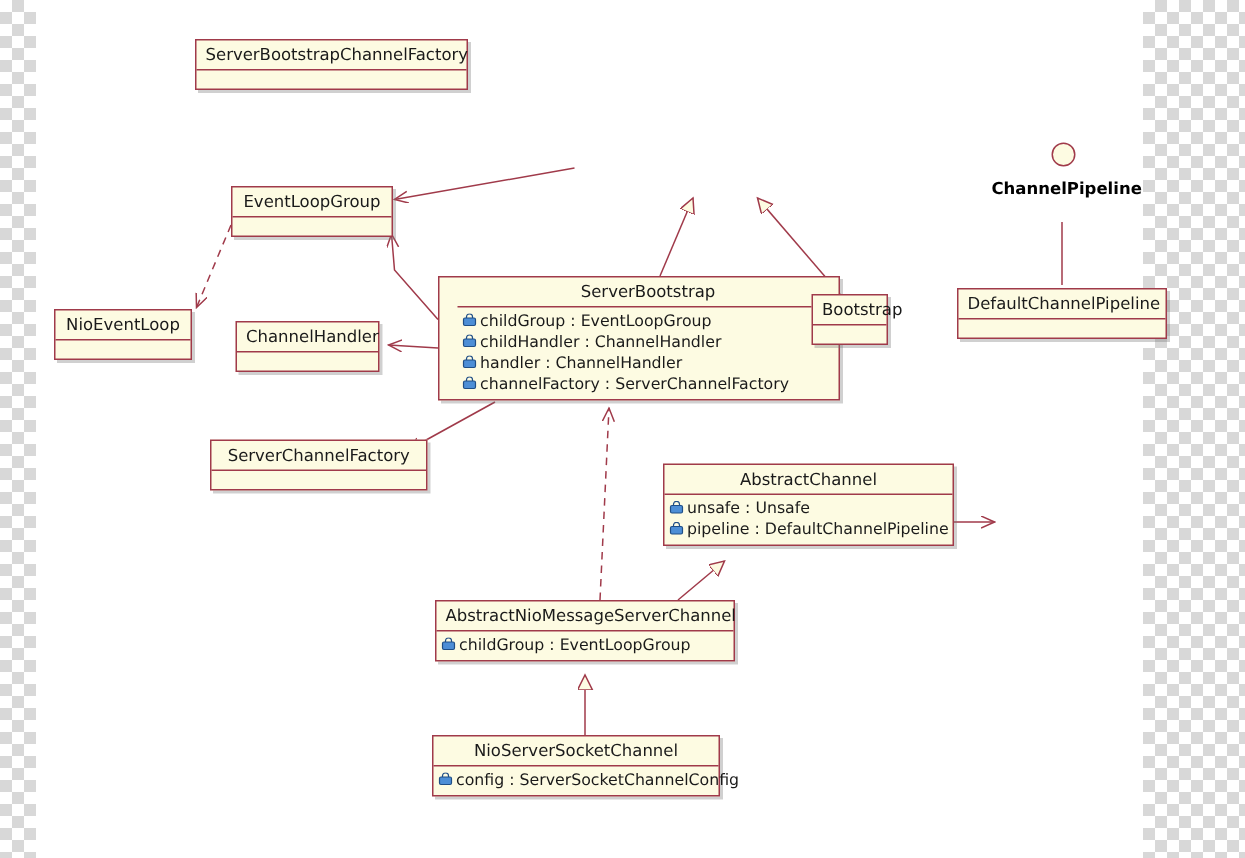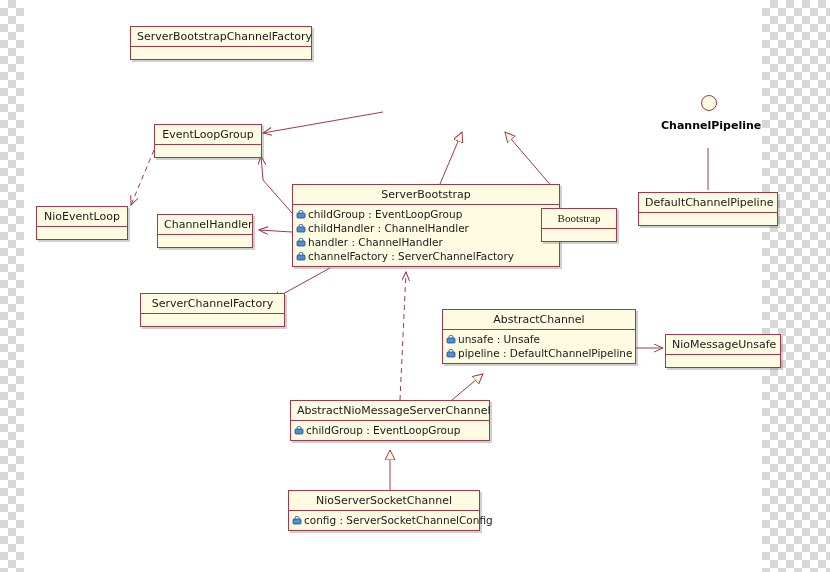--- a/index.html
+++ b/index.html
@@ -165,21 +165,21 @@
   <div class="uml-class" style="left:36px; top:206px; width:92px;">
     <div class="uml-title">NioEventLoop</div>
     <div class="uml-attrs empty"></div>
   </div>
 
   <div class="uml-class" style="left:157px; top:214px; width:96px;">
     <div class="uml-title">ChannelHandler</div>
     <div class="uml-attrs empty"></div>
   </div>
 
-  <div class="uml-class" style="left:292px; top:184px; width:268px;">
+  <div class="uml-class" style="left:292px; top:184px; width:268px;padding-left:12px;">
     <div class="uml-title">ServerBootstrap</div>
     <div class="uml-attrs">
       <div class="uml-attr">
         <span class="attr-icon">
           <svg width="10" height="10" viewBox="0 0 10 10">
               <rect x="1" y="3" width="8" height="5" rx="1" fill="#4d8ed6" stroke="#1f4e86" stroke-width="0.8"></rect>
               <path d="M3,3 V2.2 A2,2 0 0 1 7,2.2 V3" fill="none" stroke="#1f4e86" stroke-width="0.8"></path>
             </svg>
         </span>
         <span>childGroup : EventLoopGroup</span>
@@ -207,21 +207,21 @@
           <svg width="10" height="10" viewBox="0 0 10 10">
               <rect x="1" y="3" width="8" height="5" rx="1" fill="#4d8ed6" stroke="#1f4e86" stroke-width="0.8"></rect>
               <path d="M3,3 V2.2 A2,2 0 0 1 7,2.2 V3" fill="none" stroke="#1f4e86" stroke-width="0.8"></path>
             </svg>
         </span>
         <span>channelFactory : ServerChannelFactory</span>
       </div>
     </div>
   </div>
 
-  <div class="uml-class" style="left:541px; top:208px; width:76px;font-family:Liberation Serif, serif;">
+  <div class="uml-class" style="left:541px; top:196px; width:51px;">
     <div class="uml-title">Bootstrap</div>
     <div class="uml-attrs empty"></div>
   </div>
 
   <div class="uml-class" style="left:638px; top:192px; width:140px;">
     <div class="uml-title">DefaultChannelPipeline</div>
     <div class="uml-attrs empty"></div>
   </div>
 
   <div class="uml-class" style="left:140px; top:293px; width:145px;">
@@ -246,24 +246,20 @@
           <svg width="10" height="10" viewBox="0 0 10 10">
               <rect x="1" y="3" width="8" height="5" rx="1" fill="#4d8ed6" stroke="#1f4e86" stroke-width="0.8"></rect>
               <path d="M3,3 V2.2 A2,2 0 0 1 7,2.2 V3" fill="none" stroke="#1f4e86" stroke-width="0.8"></path>
             </svg>
         </span>
         <span>pipeline : DefaultChannelPipeline</span>
       </div>
     </div>
   </div>
 
-  <div class="uml-class" style="left:665px; top:334px; width:116px;">
-    <div class="uml-title">NioMessageUnsafe</div>
-    <div class="uml-attrs empty"></div>
-  </div>
 
   <div class="uml-class" style="left:290px; top:400px; width:200px;">
     <div class="uml-title">AbstractNioMessageServerChannel</div>
     <div class="uml-attrs">
       <div class="uml-attr">
         <span class="attr-icon">
           <svg width="10" height="10" viewBox="0 0 10 10">
               <rect x="1" y="3" width="8" height="5" rx="1" fill="#4d8ed6" stroke="#1f4e86" stroke-width="0.8"></rect>
               <path d="M3,3 V2.2 A2,2 0 0 1 7,2.2 V3" fill="none" stroke="#1f4e86" stroke-width="0.8"></path>
             </svg>

